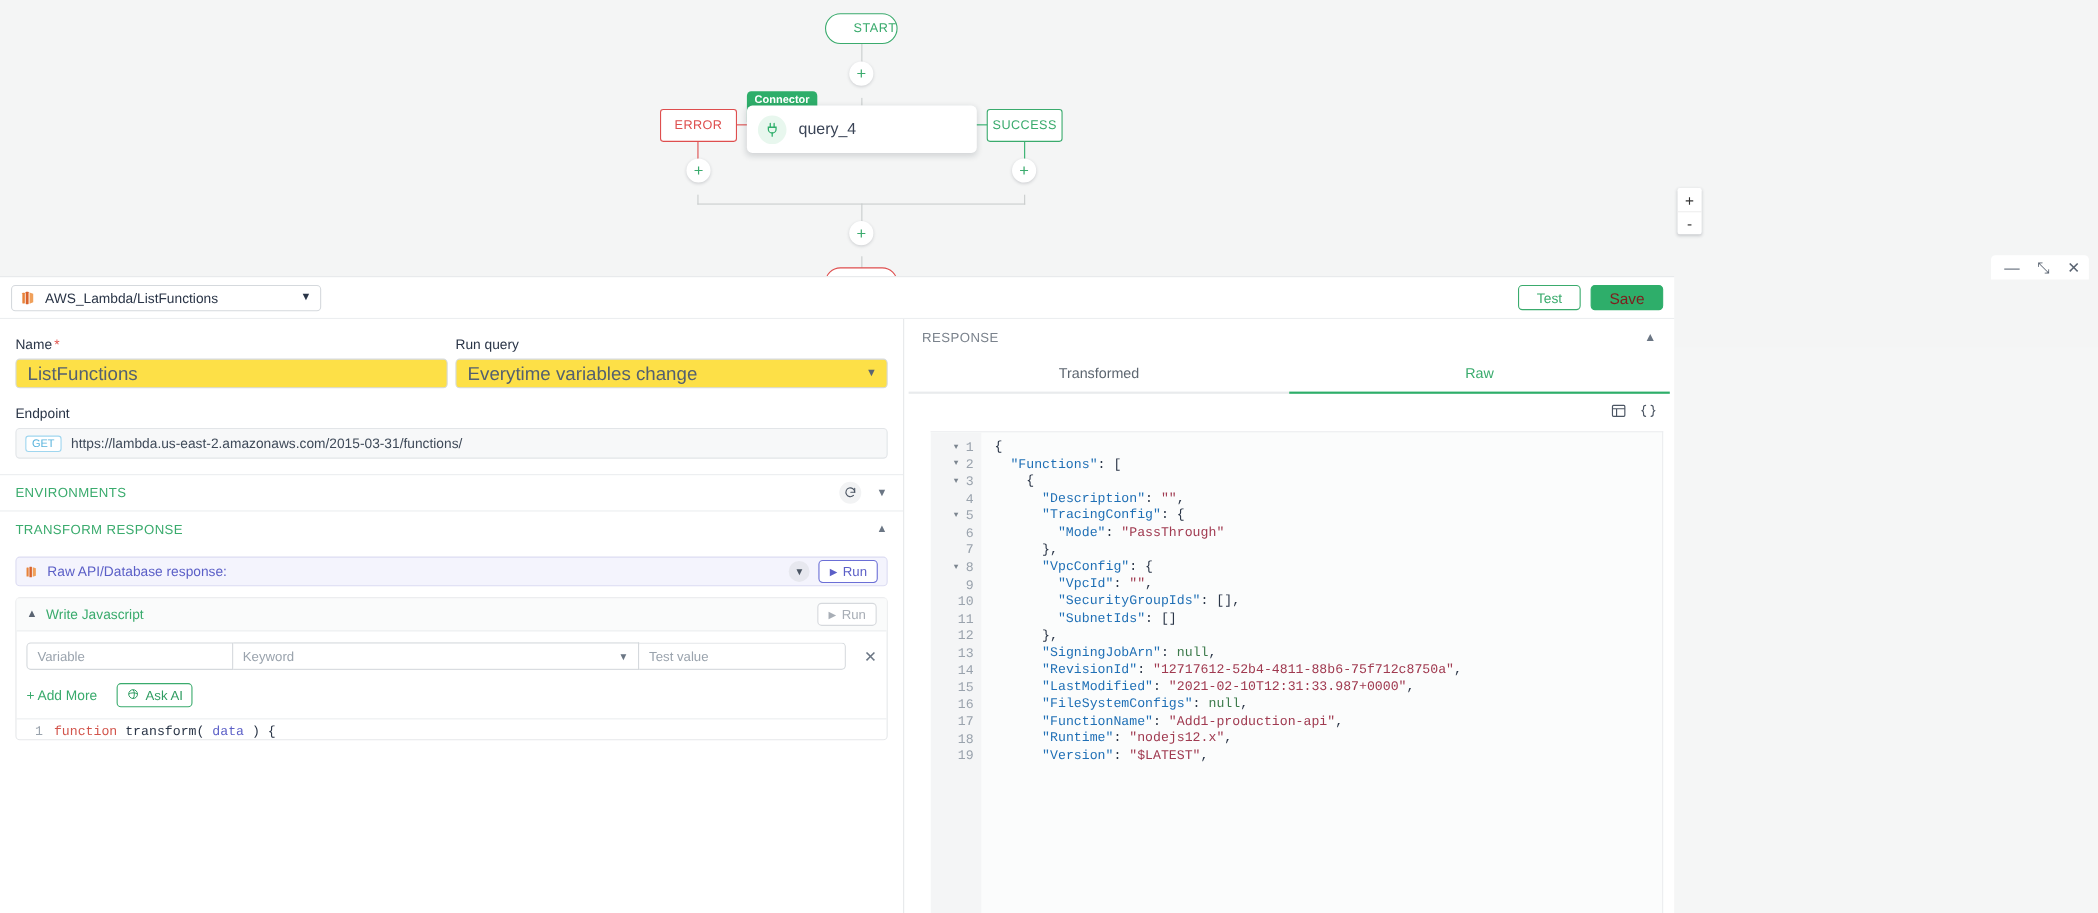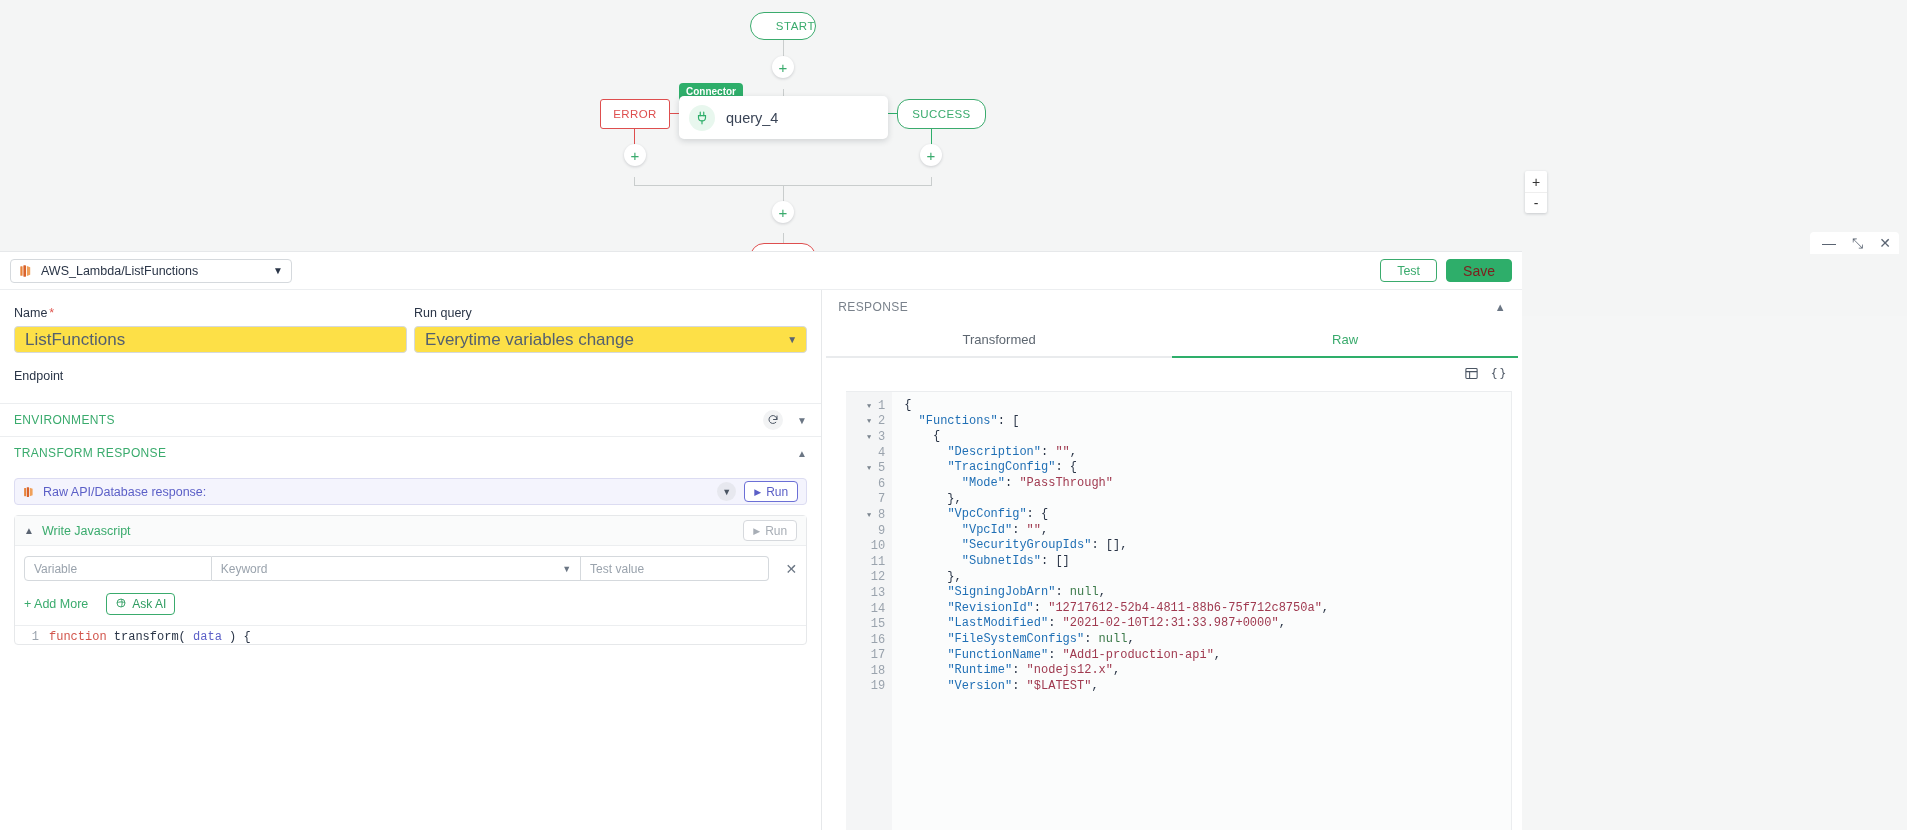--- a/index.html
+++ b/index.html
@@ -323,21 +323,21 @@
   </div>
 
   <div class="plus" style="left:772px; top:56px;">+</div>
   <div class="plus" style="left:624px; top:144px;">+</div>
   <div class="plus" style="left:920px; top:144px;">+</div>
   <div class="plus" style="left:772px; top:201px;">+</div>
 
   <div class="branch" style="left:600px; top:99px; width:70px;">
     <span>ERROR</span>
   </div>
-  <div class="branch ok" style="left:897px; top:99px; width:89px;border-radius:12px;">
+  <div class="branch ok" style="left:897px; top:99px; width:69px;">
     <span>SUCCESS</span>
   </div>
 
   <div class="card-wrap">
     <div class="card-badge">Connector Library</div>
     <div class="card-body">
       <span class="plug-circle">
         <svg width="14" height="14" viewBox="0 0 24 24" fill="none" stroke="#2eae6a" stroke-width="2" stroke-linecap="round">
           <path d="M9 2v6M15 2v6"></path>
             <path d="M6 8h12v3a6 6 0 0 1-6 6 6 6 0 0 1-6-6V8z"></path>
@@ -401,20 +401,24 @@
           <div style="width:484px;">
             <div class="field-label">Run query</div>
             <div class="fld">
               <div class="fake-input">Everytime variables change</div>
               <span class="chev-abs">▼</span>
             </div>
           </div>
         </div>
 
         <div class="field-label">Endpoint</div>
+        <div class="endpoint-box">
+          <span class="verb">GET</span>
+          <span>https://lambda.us-east-2.amazonaws.com/2015-03-31/functions/</span>
+        </div>
       </div>
 
       <div style="height:14px"></div>
 
       <div class="sect-row">
         <span>ENVIRONMENTS</span>
         <span class="icons">
           <span class="refresh-btn">
             <svg width="12" height="12" viewBox="0 0 24 24" fill="none" stroke="#4b5563" stroke-width="2" stroke-linecap="round">
               <path d="M20 11a8 8 0 1 0-2.3 5.7"></path>

